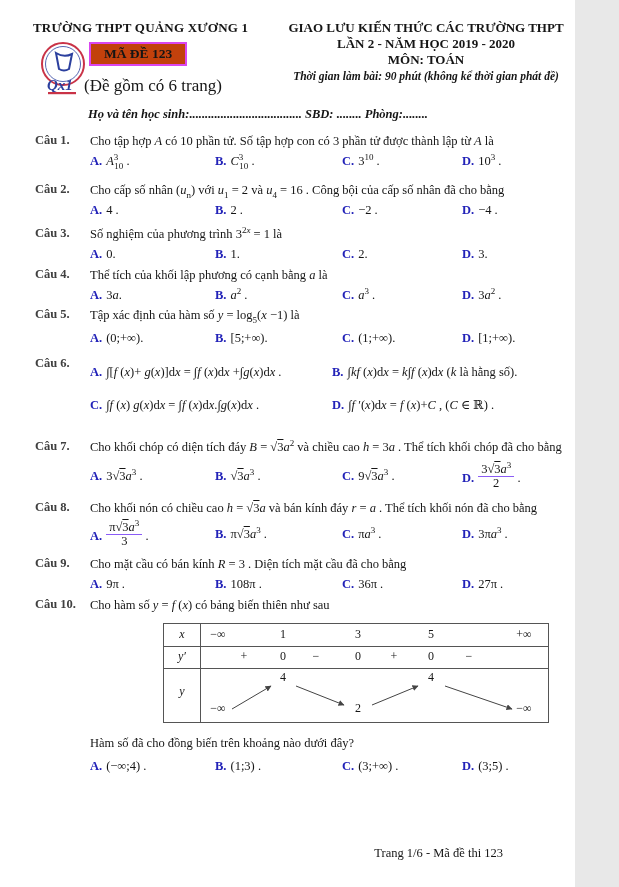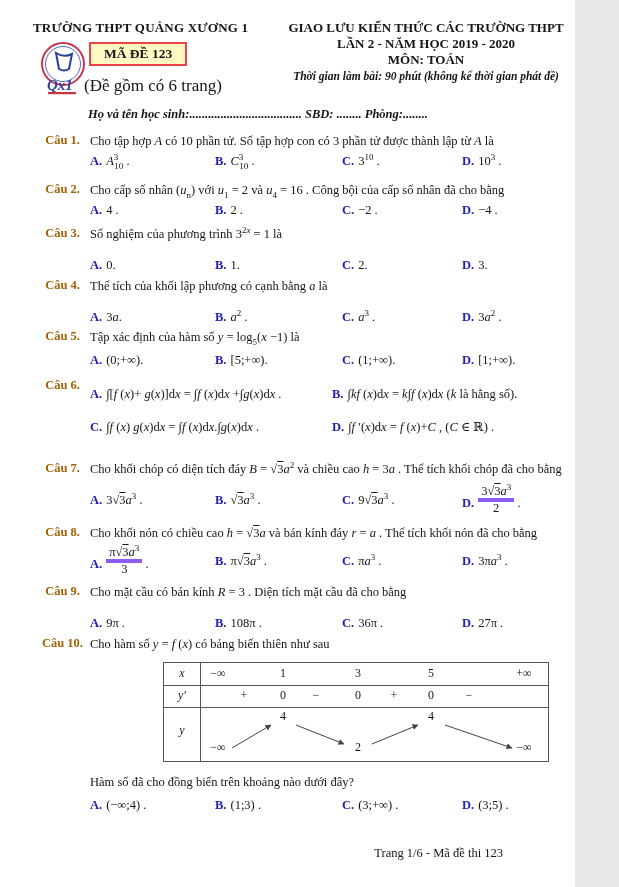--- a/index.html
+++ b/index.html
@@ -2,47 +2,47 @@
 <html><head>
 <meta charset="utf-8">
 <style>
   html,body{margin:0;padding:0;background:#e8e8e8;}
   .page{position:relative;width:575px;height:887px;background:#ffffff;overflow:hidden;
         font-family:"Liberation Serif","DejaVu Serif",serif;color:#151515;font-size:12.5px;}
   
   .hdr{position:absolute;top:0;left:0;width:619px;height:130px;}
   .school{position:absolute;left:33px;top:20px;font-weight:bold;font-size:13px;letter-spacing:.2px;}
   .logo{position:absolute;left:36px;top:38px;}
-  .made-box{position:absolute;left:89px;top:42px;border:2px solid #ef4444;padding:2px 13px;
-            font-weight:bold;font-size:13.5px;background:#fef9c3;}
+  .made-box{position:absolute;left:89px;top:42px;border:2px solid #d946ef;padding:2px 13px;
+            font-weight:bold;font-size:13.5px;background:#c2410c;}
   .pages-note{position:absolute;left:84px;top:76px;font-size:17px;}
   .rblock{position:absolute;left:268px;top:20px;width:316px;text-align:center;}
   .rblock .t1{font-weight:bold;font-size:13px;line-height:16px;}
   .rblock .t2{font-style:italic;font-weight:bold;font-size:11.5px;margin-top:2px;}
   .student{position:absolute;left:88px;top:107px;font-weight:bold;font-style:italic;font-size:12.5px;}
   
   .main{position:absolute;top:130px;left:0;width:619px;padding:0 30px 0 35px;box-sizing:border-box;}
   .q{display:grid;grid-template-columns:55px 1fr;}
-  .q-label{color:#a16207;font-weight:bold;white-space:nowrap;text-align:center;}
+  .q-label{color:#404040;font-weight:bold;white-space:nowrap;}
   .stem{line-height:17px;}
   .opts{display:grid;grid-template-columns:125px 127px 120px auto;margin-top:4px;align-items:center;}
   .opts2{display:grid;grid-template-columns:242px auto;row-gap:17px;margin-top:9px;align-items:center;}
   .opt{white-space:nowrap;}
   .opt .L{color:#2222b8;font-weight:bold;margin-right:4px;}
   sup,sub{font-size:9px;line-height:0;}
   sup+sub{margin-left:-0.45em;}
   .sq .ol{text-decoration:overline;}
   .fr{display:inline-block;text-align:center;vertical-align:-38%;line-height:1.05;}
-  .fr .nu{display:block;border-bottom:4px solid #8b5cf6;padding:0 3px;}
+  .fr .nu{display:block;border-bottom:1px solid #8b5cf6;padding:0 3px;}
   .fr .de{display:block;}
   
   .mq1{margin-top:3px;}  .mq2{margin-top:13px;} .mq3{margin-top:8px;}
   .mq4{margin-top:5px;}  .mq5{margin-top:4px;}  .mq6{margin-top:10px;}
   .mq7{margin-top:26px;} .mq8{margin-top:10px;} .mq9{margin-top:7px;} .mq10{margin-top:5px;}
-  .tight{margin-top:15px;}
+  .tight{margin-top:4px;}
   .opts.tall{margin-top:7px;}
   
   .bbt{position:relative;width:384px;height:98px;border:1px solid #555;margin:9px 0 0 128px;
        font-size:12px;}
   .bbt .vline{position:absolute;left:36px;top:0;width:0;height:98px;border-left:1px solid #555;}
   .bbt .hline{position:absolute;left:0;width:384px;height:0;border-top:1px solid #555;}
   .bbt span{position:absolute;transform:translateX(-50%);white-space:nowrap;}
   .bbt .it{font-style:italic;}
   .bbt svg{position:absolute;left:0;top:0;}
   

